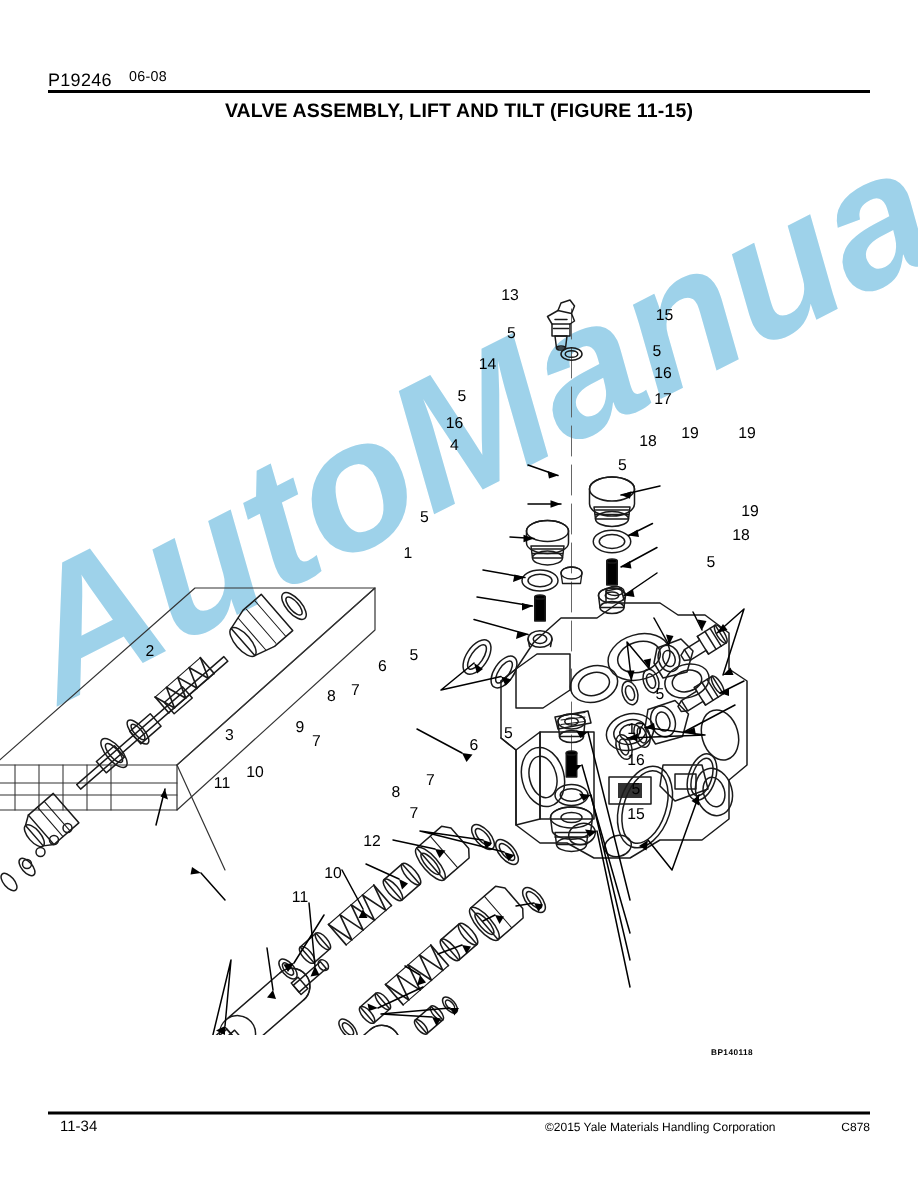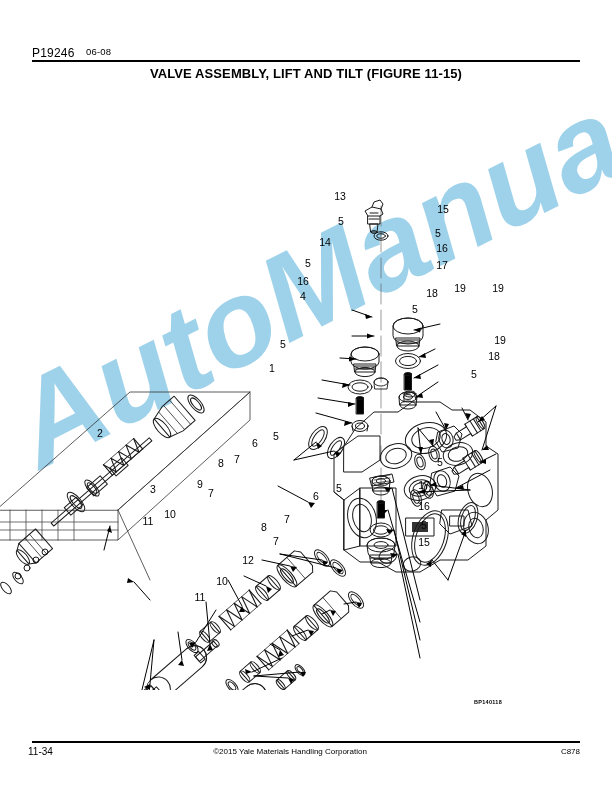--- a/index.html
+++ b/index.html
@@ -27,22 +27,22 @@
   .title{position:absolute;left:0;top:66px;width:612px;text-align:center;
          font-size:13px;font-weight:bold;letter-spacing:.1px;}
   .subtitle{position:absolute;left:0;top:86px;width:612px;text-align:center;
             font-size:10.5px;font-weight:bold;letter-spacing:.1px;}
 
   
   .fig-id{position:absolute;left:474px;top:699px;font-size:5.5px;font-weight:bold;
           letter-spacing:.3px;}
   .ftr-rule{position:absolute;left:32px;top:741px;width:548px;height:0;
             border-top:2px solid #000;}
-  .ftr-left{position:absolute;left:28px;top:746px;font-size:10px;}
-  .ftr-center{position:absolute;left:0;top:747px;width:580px;text-align:center;font-size:8px;}
+  .ftr-left{position:absolute;left:40px;top:746px;font-size:10px;}
+  .ftr-center{position:absolute;left:0;top:747px;width:517px;text-align:right;font-size:8px;}
   .ftr-right{position:absolute;right:32px;top:747px;font-size:8px;text-align:right;}
 
   
   .art{position:absolute;left:0;top:110px;width:612px;height:580px;}
   .art svg{display:block;}
 
   .wm{
     position:absolute;left:0;top:110px;width:612px;height:580px;
     pointer-events:none;
   }

